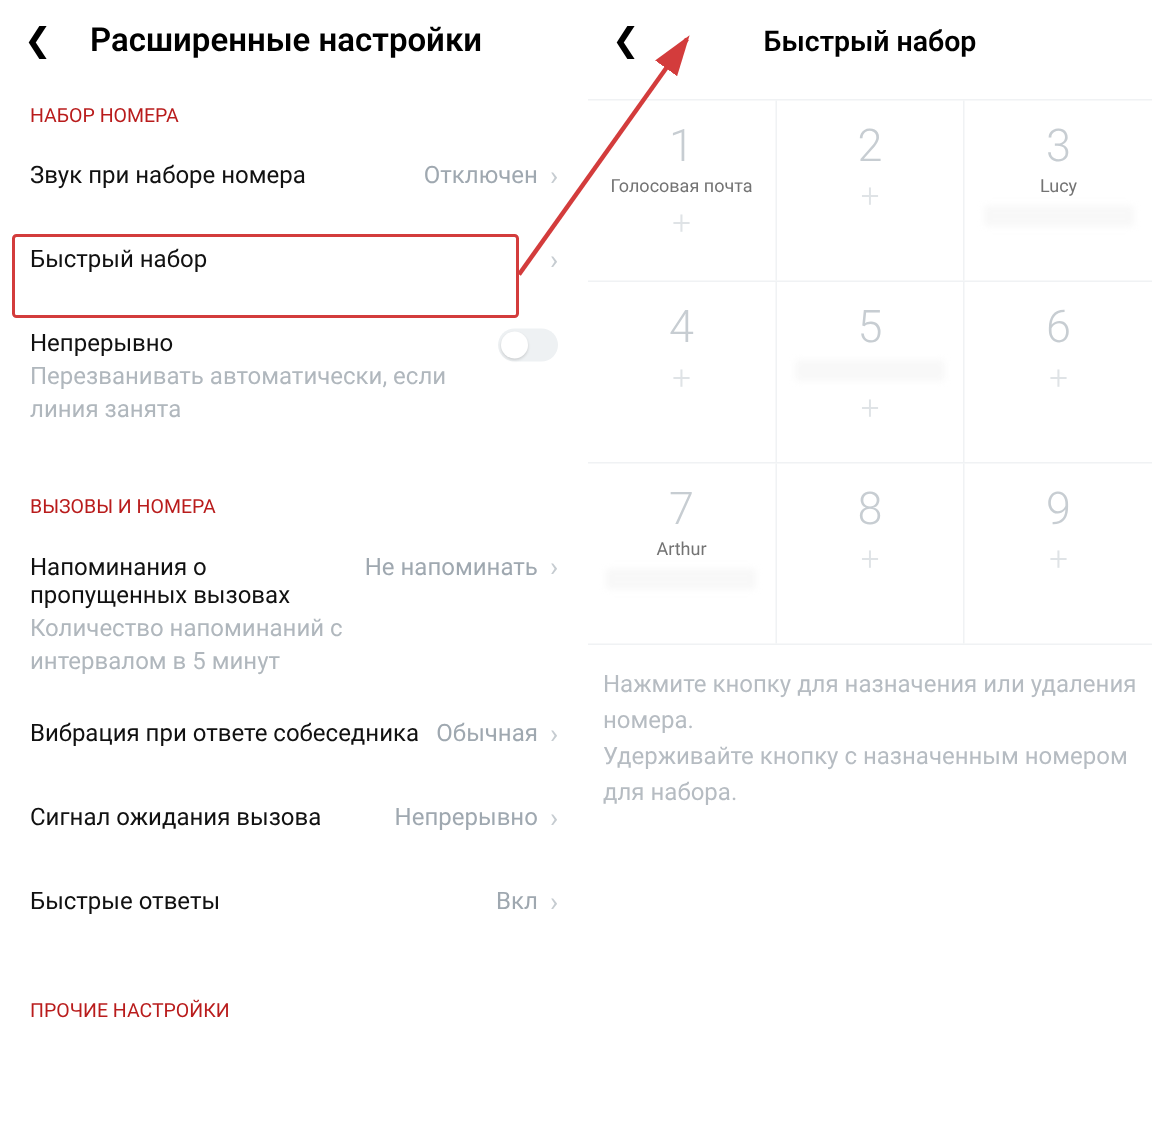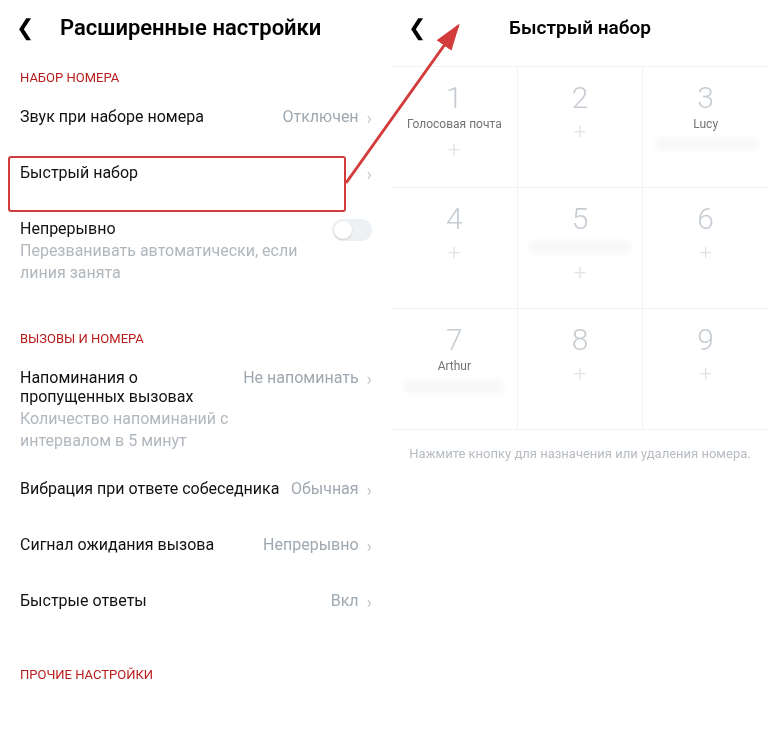--- a/index.html
+++ b/index.html
@@ -165,22 +165,21 @@
   }
   .blur {
     width: 80%;
     height: 14px;
     background: #f8f8f8;
     border-radius: 2px;
     margin-top: 6px;
     filter: blur(2px);
   }
   .hint {
-    text-align: center;
-    font-size: 13px;
+    font-size: 16px;
     color: #b6bcc2;
     line-height: 1.5;
     padding: 14px 10px;
   }
   
   .arrow-svg {
     position: absolute;
     left: 338px;
     top: 18px;
     width: 130px;
@@ -315,20 +314,21 @@
       </div>
       <div class="key">
         <span class="digit">9</span>
         <span class="plus">+</span>
       </div>
     </div>
   </div>
 
   <div class="hint">
     <div>Нажмите кнопку для назначения или удаления номера.</div>
+    <div>Удерживайте кнопку с назначенным номером для набора.</div>
   </div>
 </div>
 
 <svg class="arrow-svg" viewBox="0 0 130 170">
   <defs>
     <marker id="ah" markerWidth="10" markerHeight="10" refX="8" refY="3" orient="auto">
       <path d="M0,0 L0,6 L9,3 z" fill="#d33c3c"></path>
     </marker>
   </defs>
   <line x1="8" y1="165" x2="120" y2="8" stroke="#d33c3c" stroke-width="3" marker-end="url(#ah)"></line>

